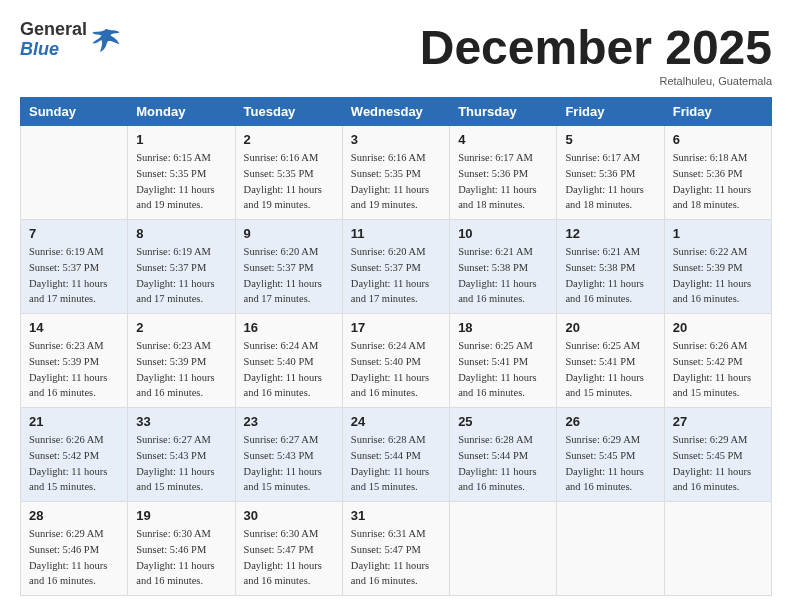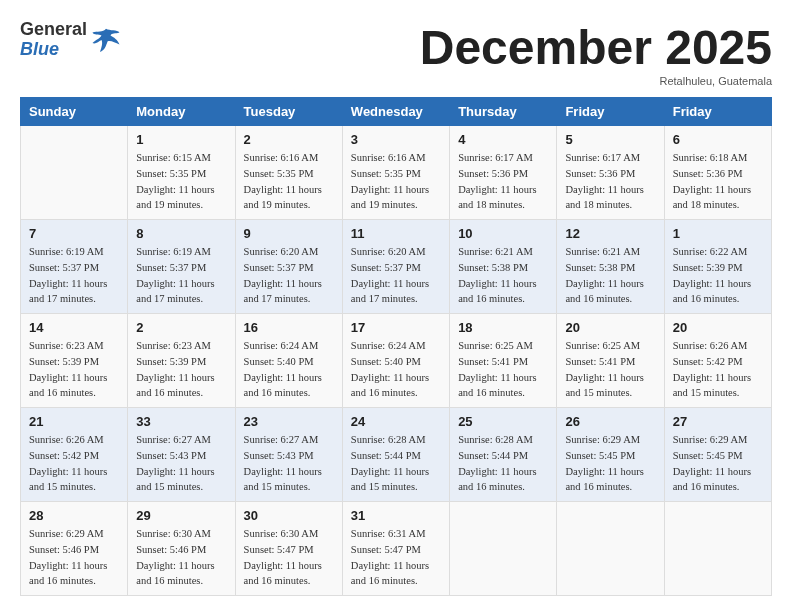--- a/index.html
+++ b/index.html
@@ -245,21 +245,21 @@
           <span class="day-num">27</span>
           <div class="day-info">Sunrise: 6:29 AM<br>Sunset: 5:45 PM<br>Daylight: 11 hours and 16 minutes.</div>
         </td>
       </tr>
       <tr>
         <td>
           <span class="day-num">28</span>
           <div class="day-info">Sunrise: 6:29 AM<br>Sunset: 5:46 PM<br>Daylight: 11 hours and 16 minutes.</div>
         </td>
         <td>
-          <span class="day-num">29</span>
+          <span class="day-num">19</span>
           <div class="day-info">Sunrise: 6:30 AM<br>Sunset: 5:46 PM<br>Daylight: 11 hours and 16 minutes.</div>
         </td>
         <td>
           <span class="day-num">30</span>
           <div class="day-info">Sunrise: 6:30 AM<br>Sunset: 5:47 PM<br>Daylight: 11 hours and 16 minutes.</div>
         </td>
         <td>
           <span class="day-num">31</span>
           <div class="day-info">Sunrise: 6:31 AM<br>Sunset: 5:47 PM<br>Daylight: 11 hours and 16 minutes.</div>
         </td>

